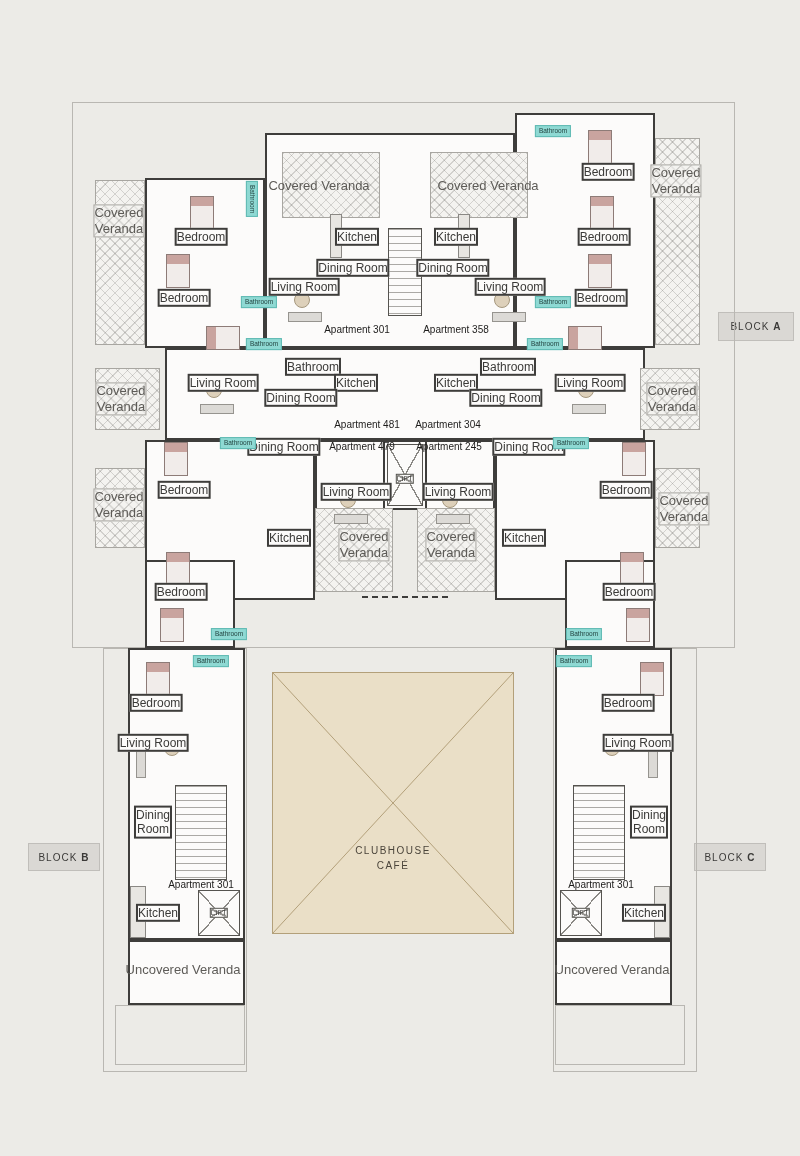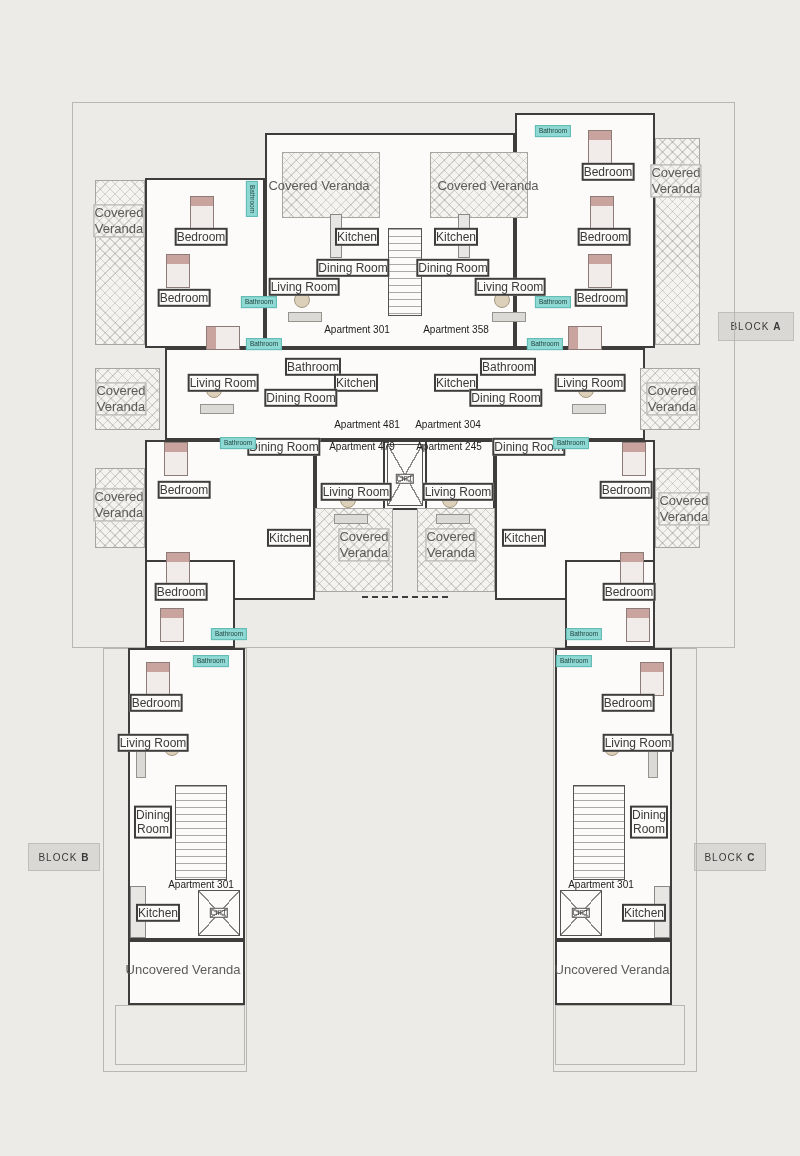--- a/index.html
+++ b/index.html
@@ -58,20 +58,28 @@
   .tag-a{left:718px;top:312px;width:74px;height:27px}
   .tag-b{left:28px;top:843px;width:70px;height:26px}
   .tag-c{left:694px;top:843px;width:70px;height:26px}
 </style>
 </head>
 <body>
 
 <div id="plan">
 
 
+  <div class="clubhouse">
+    <svg viewBox="0 0 240 260" preserveAspectRatio="none">
+      <line x1="0" y1="0" x2="240" y2="260"></line>
+      <line x1="240" y1="0" x2="0" y2="260"></line>
+    </svg>
+    <span class="club-label">CLUBHOUSE
+CAFÉ</span>
+  </div>
 
   <div class="block-tag tag-a">
     <span>BLOCK</span>
     <span class="letter">A</span>
   </div>
   <div class="block-tag tag-b">
     <span>BLOCK</span>
     <span class="letter">B</span>
   </div>
   <div class="block-tag tag-c">

